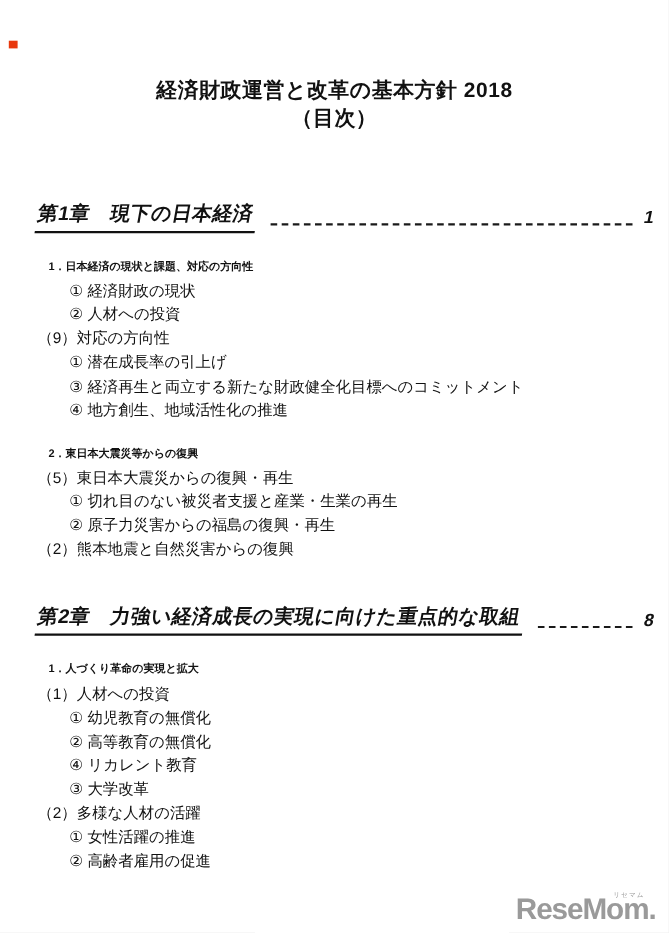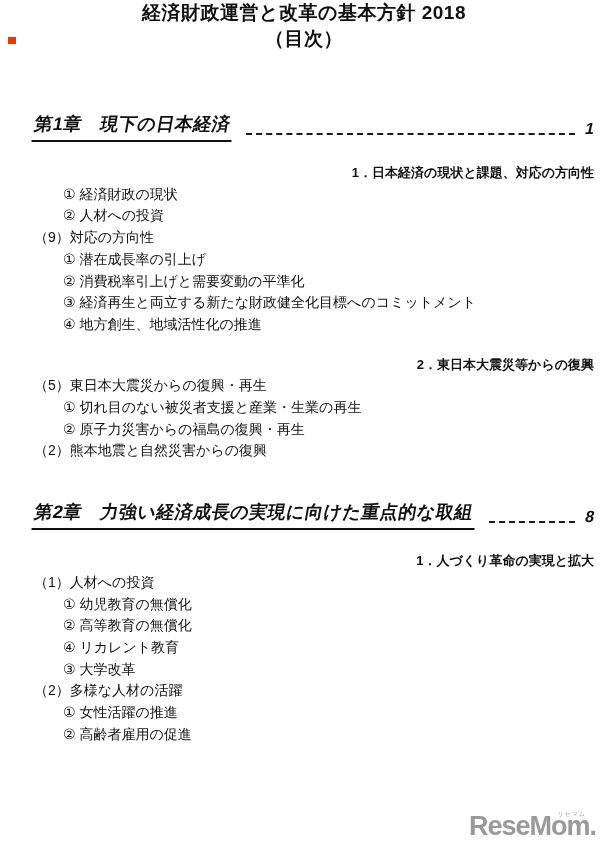--- a/index.html
+++ b/index.html
@@ -12,20 +12,21 @@
     color:#111;
     overflow:hidden;
     box-sizing:border-box;
   }
   .red-mark{
     position:absolute;left:8px;top:37px;
     width:8px;height:7px;background:#e8380d;
   }
   header{
     text-align:center;
+    padding-top:70px;
     font-weight:bold;
     font-size:19px;
     line-height:26px;
     letter-spacing:0.5px;
   }
   .chapter{padding:0 14px 0 34px;}
   .chapter-1{margin-top:60px;}
   .chapter-2{margin-top:38px;}
   .ch-head{
     display:flex;
@@ -54,21 +55,21 @@
     font-size:16px;
     padding-bottom:4px;
   }
   .toc{
     font-size:14px;
     line-height:21.7px;
     margin-top:20px;
   }
   .chapter-2 .toc{}
   .line{white-space:nowrap;}
-  .lv1{padding-left:10px;font-weight:bold;font-size:13px;text-align:right;}
+  .lv1{padding-left:10px;font-weight:bold;font-size:10px;}
   .lv2{padding-left:0;}
   .lv3{padding-left:29px;}
   .gap{margin-top:18px;}
   .logo{
     position:absolute;
     right:12px;bottom:8px;
     color:#9a9a9a;
     line-height:1;
   }
   .logo-ruby{
@@ -101,21 +102,20 @@
       <span class="ch-title">第1章　現下の日本経済</span>
       <span class="leader"></span>
       <span class="ch-page">1</span>
     </div>
     <div class="toc">
       <div class="line lv1">1．日本経済の現状と課題、対応の方向性</div>
       <div class="line lv3">① 経済財政の現状</div>
       <div class="line lv3">② 人材への投資</div>
       <div class="line lv2">（9）対応の方向性</div>
       <div class="line lv3">① 潜在成長率の引上げ</div>
-      <div class="line lv3">② 消費税率引上げと需要変動の平準化</div>
       <div class="line lv3">③ 経済再生と両立する新たな財政健全化目標へのコミットメント</div>
       <div class="line lv3">④ 地方創生、地域活性化の推進</div>
       <div class="line lv1 gap">2．東日本大震災等からの復興</div>
       <div class="line lv2">（5）東日本大震災からの復興・再生</div>
       <div class="line lv3">① 切れ目のない被災者支援と産業・生業の再生</div>
       <div class="line lv3">② 原子力災害からの福島の復興・再生</div>
       <div class="line lv2">（2）熊本地震と自然災害からの復興</div>
     </div>
   </section>
 

